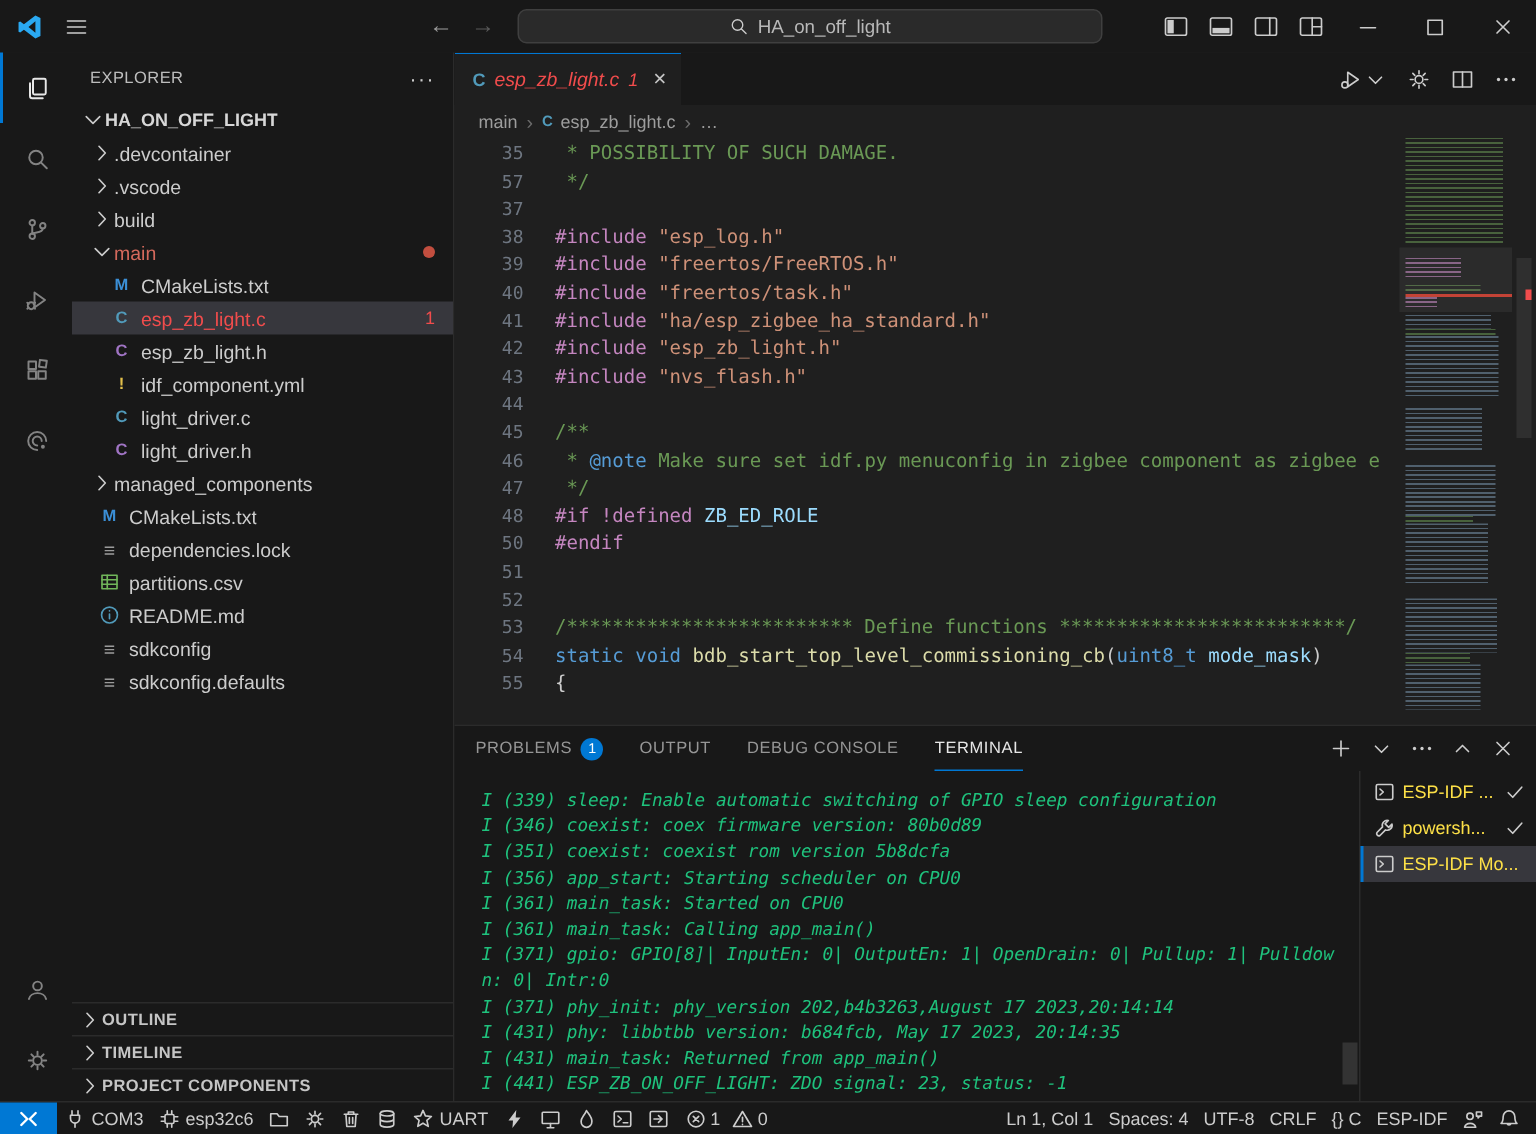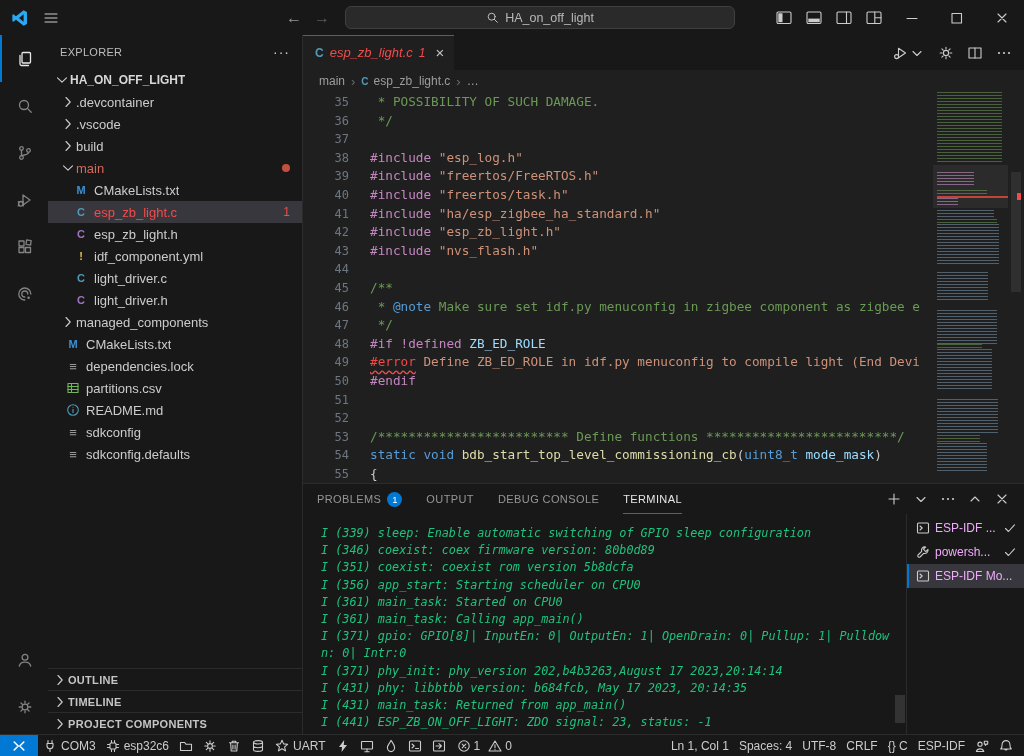--- a/index.html
+++ b/index.html
@@ -94,21 +94,21 @@
   #panel-header { height:30px; display:flex; align-items:center; padding-left:14px; }
   .ptab { font-size:11px; letter-spacing:.4px; color:#969696; margin-right:24px; height:30px; display:flex; align-items:center; gap:6px; }
   .ptab.active { color:#e7e7e7; border-bottom:1px solid #0078d4; }
   .ptab-badge { width:15px; height:15px; border-radius:50%; background:#0078d4; color:#fff; font-size:9.5px; display:flex; align-items:center; justify-content:center; letter-spacing:0; }
   #panel-actions { margin-left:auto; display:flex; align-items:center; gap:11px; padding-right:14px; }
   #panel-body { position:absolute; left:0; top:30px; width:721px; height:221px; display:flex; }
   #term-content { flex:1; padding:11px 0 0 18px; overflow:hidden; position:relative; }
   .tline { font-family:"DejaVu Sans Mono", monospace; font-size:11.8px; line-height:17.2px; color:#1fc27d; white-space:pre;font-style:italic; }
   #term-scroll { position:absolute; right:1px; bottom:12px; width:10px; height:28px; background:rgba(121,121,121,.28); }
   #term-list { width:118px; border-left:1px solid #2b2b2b; padding-top:2px; }
-  .term-item { height:24px; display:flex; align-items:center; gap:5px; padding-left:7px; font-size:12px; color:#f0abfc; border-left:2px solid transparent; }
+  .term-item { height:24px; display:flex; align-items:center; gap:5px; padding-left:7px; font-size:12px; color:#fde047; border-left:2px solid transparent; }
   .term-item.selected { background:#37373d; border-left-color:#0078d4; }
   .term-item .tcheck { margin-left:auto; margin-right:7px; }
 
   
   #statusbar { position:absolute; left:0; top:734px; width:1024px; height:22px; background:#181818; border-top:1px solid #2b2b2b; display:flex; align-items:center; font-size:12px; color:#cccccc; }
   #remote-btn { width:38px; height:22px; background:#0078d4; display:flex; align-items:center; justify-content:center; flex:none; }
   .sb-item { display:flex; align-items:center; gap:4px; padding:0 5px; height:22px; white-space:nowrap; }
   #sb-right { margin-left:auto; display:flex; align-items:center; padding-right:6px; }
   #sb-problems { display:flex; align-items:center; gap:3px; padding:0 6px; }
 </style>
@@ -433,34 +433,33 @@
           <span>esp_zb_light.c</span>
         </span>
         <span class="bc-sep">›</span>
         <span style="display: inline-flex; gap: 5px; align-items: center;">
           <span>…</span>
         </span>
       </div>
     <div id="code-area">
       <div id="code-lines">
           <div class="code-line"><span class="ln">35</span><span class="lc"><span class="tk-c"> * POSSIBILITY OF SUCH DAMAGE.</span></span></div>
-          <div class="code-line"><span class="ln">36</span><span class="lc"><span class="tk-c"> */</span></span></div>
+          <div class="code-line"><span class="ln">57</span><span class="lc"><span class="tk-c"> */</span></span></div>
           <div class="code-line"><span class="ln">37</span><span class="lc"></span></div>
           <div class="code-line"><span class="ln">38</span><span class="lc"><span class="tk-p">#include </span><span class="tk-s">"esp_log.h"</span></span></div>
           <div class="code-line"><span class="ln">39</span><span class="lc"><span class="tk-p">#include </span><span class="tk-s">"freertos/FreeRTOS.h"</span></span></div>
           <div class="code-line"><span class="ln">40</span><span class="lc"><span class="tk-p">#include </span><span class="tk-s">"freertos/task.h"</span></span></div>
           <div class="code-line"><span class="ln">41</span><span class="lc"><span class="tk-p">#include </span><span class="tk-s">"ha/esp_zigbee_ha_standard.h"</span></span></div>
           <div class="code-line"><span class="ln">42</span><span class="lc"><span class="tk-p">#include </span><span class="tk-s">"esp_zb_light.h"</span></span></div>
           <div class="code-line"><span class="ln">43</span><span class="lc"><span class="tk-p">#include </span><span class="tk-s">"nvs_flash.h"</span></span></div>
           <div class="code-line"><span class="ln">44</span><span class="lc"></span></div>
           <div class="code-line"><span class="ln">45</span><span class="lc"><span class="tk-c">/**</span></span></div>
           <div class="code-line"><span class="ln">46</span><span class="lc"><span class="tk-c"> * </span><span class="tk-d">@note</span><span class="tk-c"> Make sure set idf.py menuconfig in zigbee component as zigbee e</span></span></div>
           <div class="code-line"><span class="ln">47</span><span class="lc"><span class="tk-c"> */</span></span></div>
           <div class="code-line"><span class="ln">48</span><span class="lc"><span class="tk-p">#if </span><span class="tk-p">!defined </span><span class="tk-i">ZB_ED_ROLE</span></span></div>
-          <div class="code-line"><span class="ln">49</span><span class="lc"><span class="tk-e">#error</span><span class="tk-s"> Define ZB_ED_ROLE in idf.py menuconfig to compile light (End Devi</span></span></div>
           <div class="code-line"><span class="ln">50</span><span class="lc"><span class="tk-p">#endif</span></span></div>
           <div class="code-line"><span class="ln">51</span><span class="lc"></span></div>
           <div class="code-line"><span class="ln">52</span></div>
           <div class="code-line"><span class="ln">53</span><span class="lc"><span class="tk-c">/************************* Define functions *************************/</span></span></div>
           <div class="code-line"><span class="ln">54</span><span class="lc"><span class="tk-k">static</span><span class="tk-x"> </span><span class="tk-k">void</span><span class="tk-x"> </span><span class="tk-f">bdb_start_top_level_commissioning_cb</span><span class="tk-x">(</span><span class="tk-k">uint8_t</span><span class="tk-x"> </span><span class="tk-i">mode_mask</span><span class="tk-x">)</span></span></div>
           <div class="code-line"><span class="ln">55</span><span class="lc"><span class="tk-x">{</span></span></div>
         </div>
       <div id="minimap">
           <div class="mm-seg" style="height: 72px; width: 92%; background: repeating-linear-gradient(rgba(106, 153, 85, 0.55) 0px, rgba(106, 153, 85, 0.55) 1px, transparent 1px, transparent 3px);"></div>
           <div class="mm-seg" style="height: 8px;"></div>

